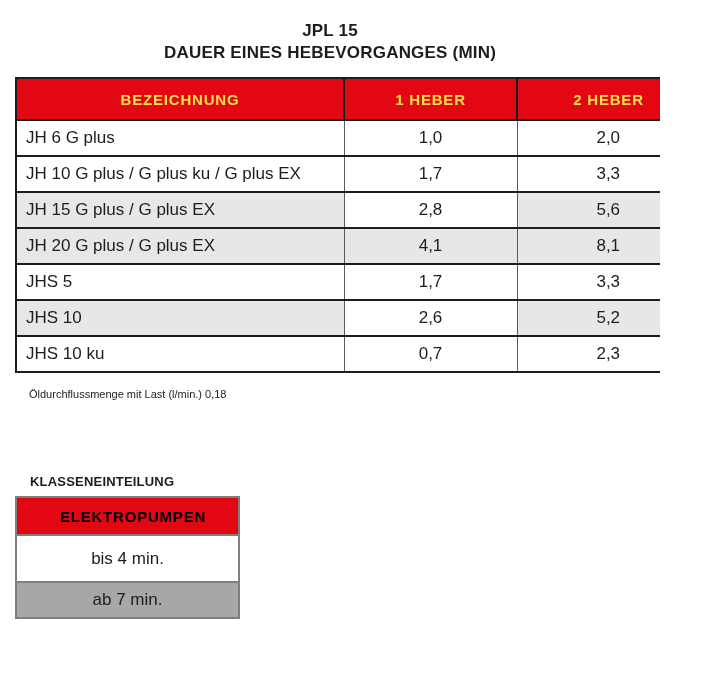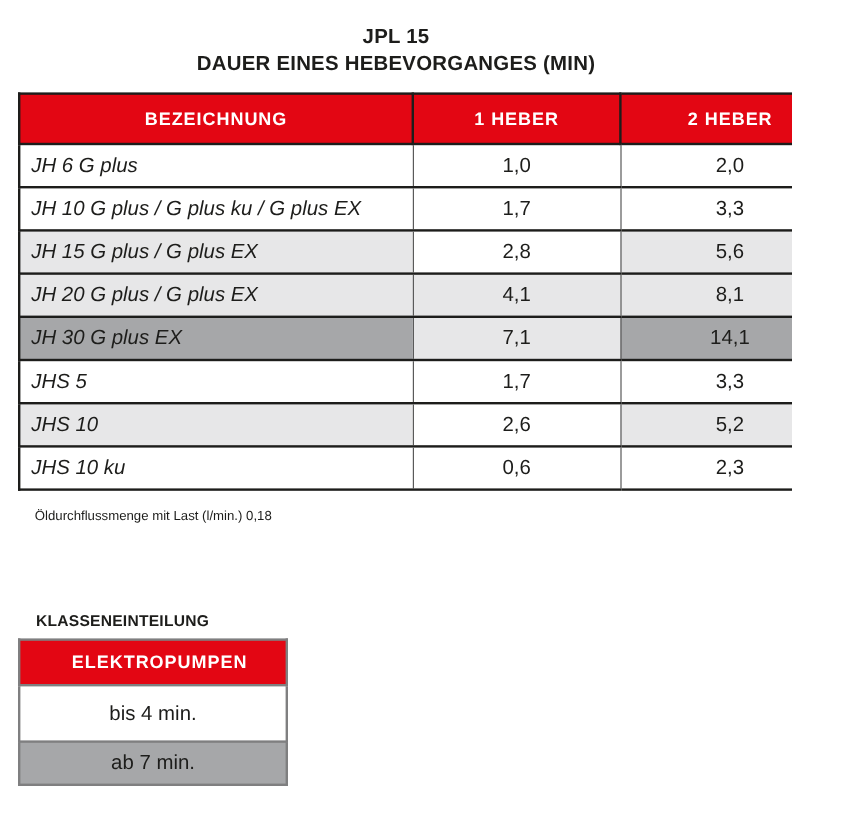--- a/index.html
+++ b/index.html
@@ -18,53 +18,53 @@
   
   table.main{
     border-collapse:collapse;table-layout:fixed;
     margin:13px 0 0 15px;width:684px;
     font-size:17px;
   }
   table.main col.c1{width:328px;}
   table.main col.c2{width:173px;}
   table.main col.c3{width:183px;}
   table.main th{
-    background:#e30613;color:#ffffff;
+    background:#e30613;color:#fde047;
     font-weight:bold;font-size:15px;letter-spacing:.8px;
     height:38px;text-align:center;
     border:2px solid #1d1d1b;
     margin-left:32px;
   }
   table.main td{
     height:34px;
     border-top:2px solid #1d1d1b;
     border-bottom:2px solid #1d1d1b;
     border-left:1px solid #5a5a5a;
     border-right:1px solid #5a5a5a;
     padding:0;
   }
-  table.main td:first-child{border-left:2px solid #1d1d1b;padding-left:9px;text-align:left;font-style:italic;}
+  table.main td:first-child{border-left:2px solid #1d1d1b;padding-left:9px;text-align:left;}
   table.main td:last-child{border-right:2px solid #1d1d1b;margin-top:20px;}
   table.main td.num{text-align:center;}
   td[data-shade="white"]{background:#ffffff;}
   td[data-shade="light"]{background:#e7e7e8;}
   td[data-shade="dark"]{background:#a6a7a9;}
 
   
   .footnote{margin:15px 0 0 29px;font-size:11px;}
 
   
   .class-heading{margin:74px 0 0 30px;font-weight:bold;font-size:13px;letter-spacing:.2px;}
   table.classes{
     border-collapse:collapse;table-layout:fixed;
     margin:7px 0 0 15px;width:225px;
     font-size:17px;text-align:center;
   }
   table.classes th{
-    background:#e30613;color:#ffffff;
+    background:#e30613;color:#000000;
     font-weight:bold;font-size:15px;letter-spacing:.8px;
     height:34px;border:2px solid #7f7f80;padding-left:12px;
   }
   table.classes td{
     border:2px solid #7f7f80;
   }
   table.classes tr.r1 td{height:43px;}
   table.classes tr.r2 td{height:35px;}
   table.classes tr.r3 td{height:32px;}
 </style>
@@ -106,37 +106,32 @@
         <td data-shade="light">JH 15 G plus / G plus EX</td>
         <td class="num" data-shade="white">2,8</td>
         <td class="num" data-shade="light">5,6</td>
       </tr>
       <tr>
         <td data-shade="light">JH 20 G plus / G plus EX</td>
         <td class="num" data-shade="light">4,1</td>
         <td class="num" data-shade="light">8,1</td>
       </tr>
       <tr>
-        <td data-shade="dark">JH 30 G plus EX</td>
-        <td class="num" data-shade="light">7,1</td>
-        <td class="num" data-shade="dark">14,1</td>
-      </tr>
-      <tr>
         <td data-shade="white">JHS 5</td>
         <td class="num" data-shade="white">1,7</td>
         <td class="num" data-shade="white">3,3</td>
       </tr>
       <tr>
         <td data-shade="light">JHS 10</td>
         <td class="num" data-shade="white">2,6</td>
         <td class="num" data-shade="light">5,2</td>
       </tr>
       <tr>
         <td data-shade="white">JHS 10 ku</td>
-        <td class="num" data-shade="white">0,6</td>
+        <td class="num" data-shade="white">0,7</td>
         <td class="num" data-shade="white">2,3</td>
       </tr>
     </tbody>
   </table>
 
   <div class="footnote">Öldurchflussmenge mit Last (l/min.) 0,18</div>
 
   <div class="class-heading">KLASSENEINTEILUNG</div>
 
   <table class="classes">

